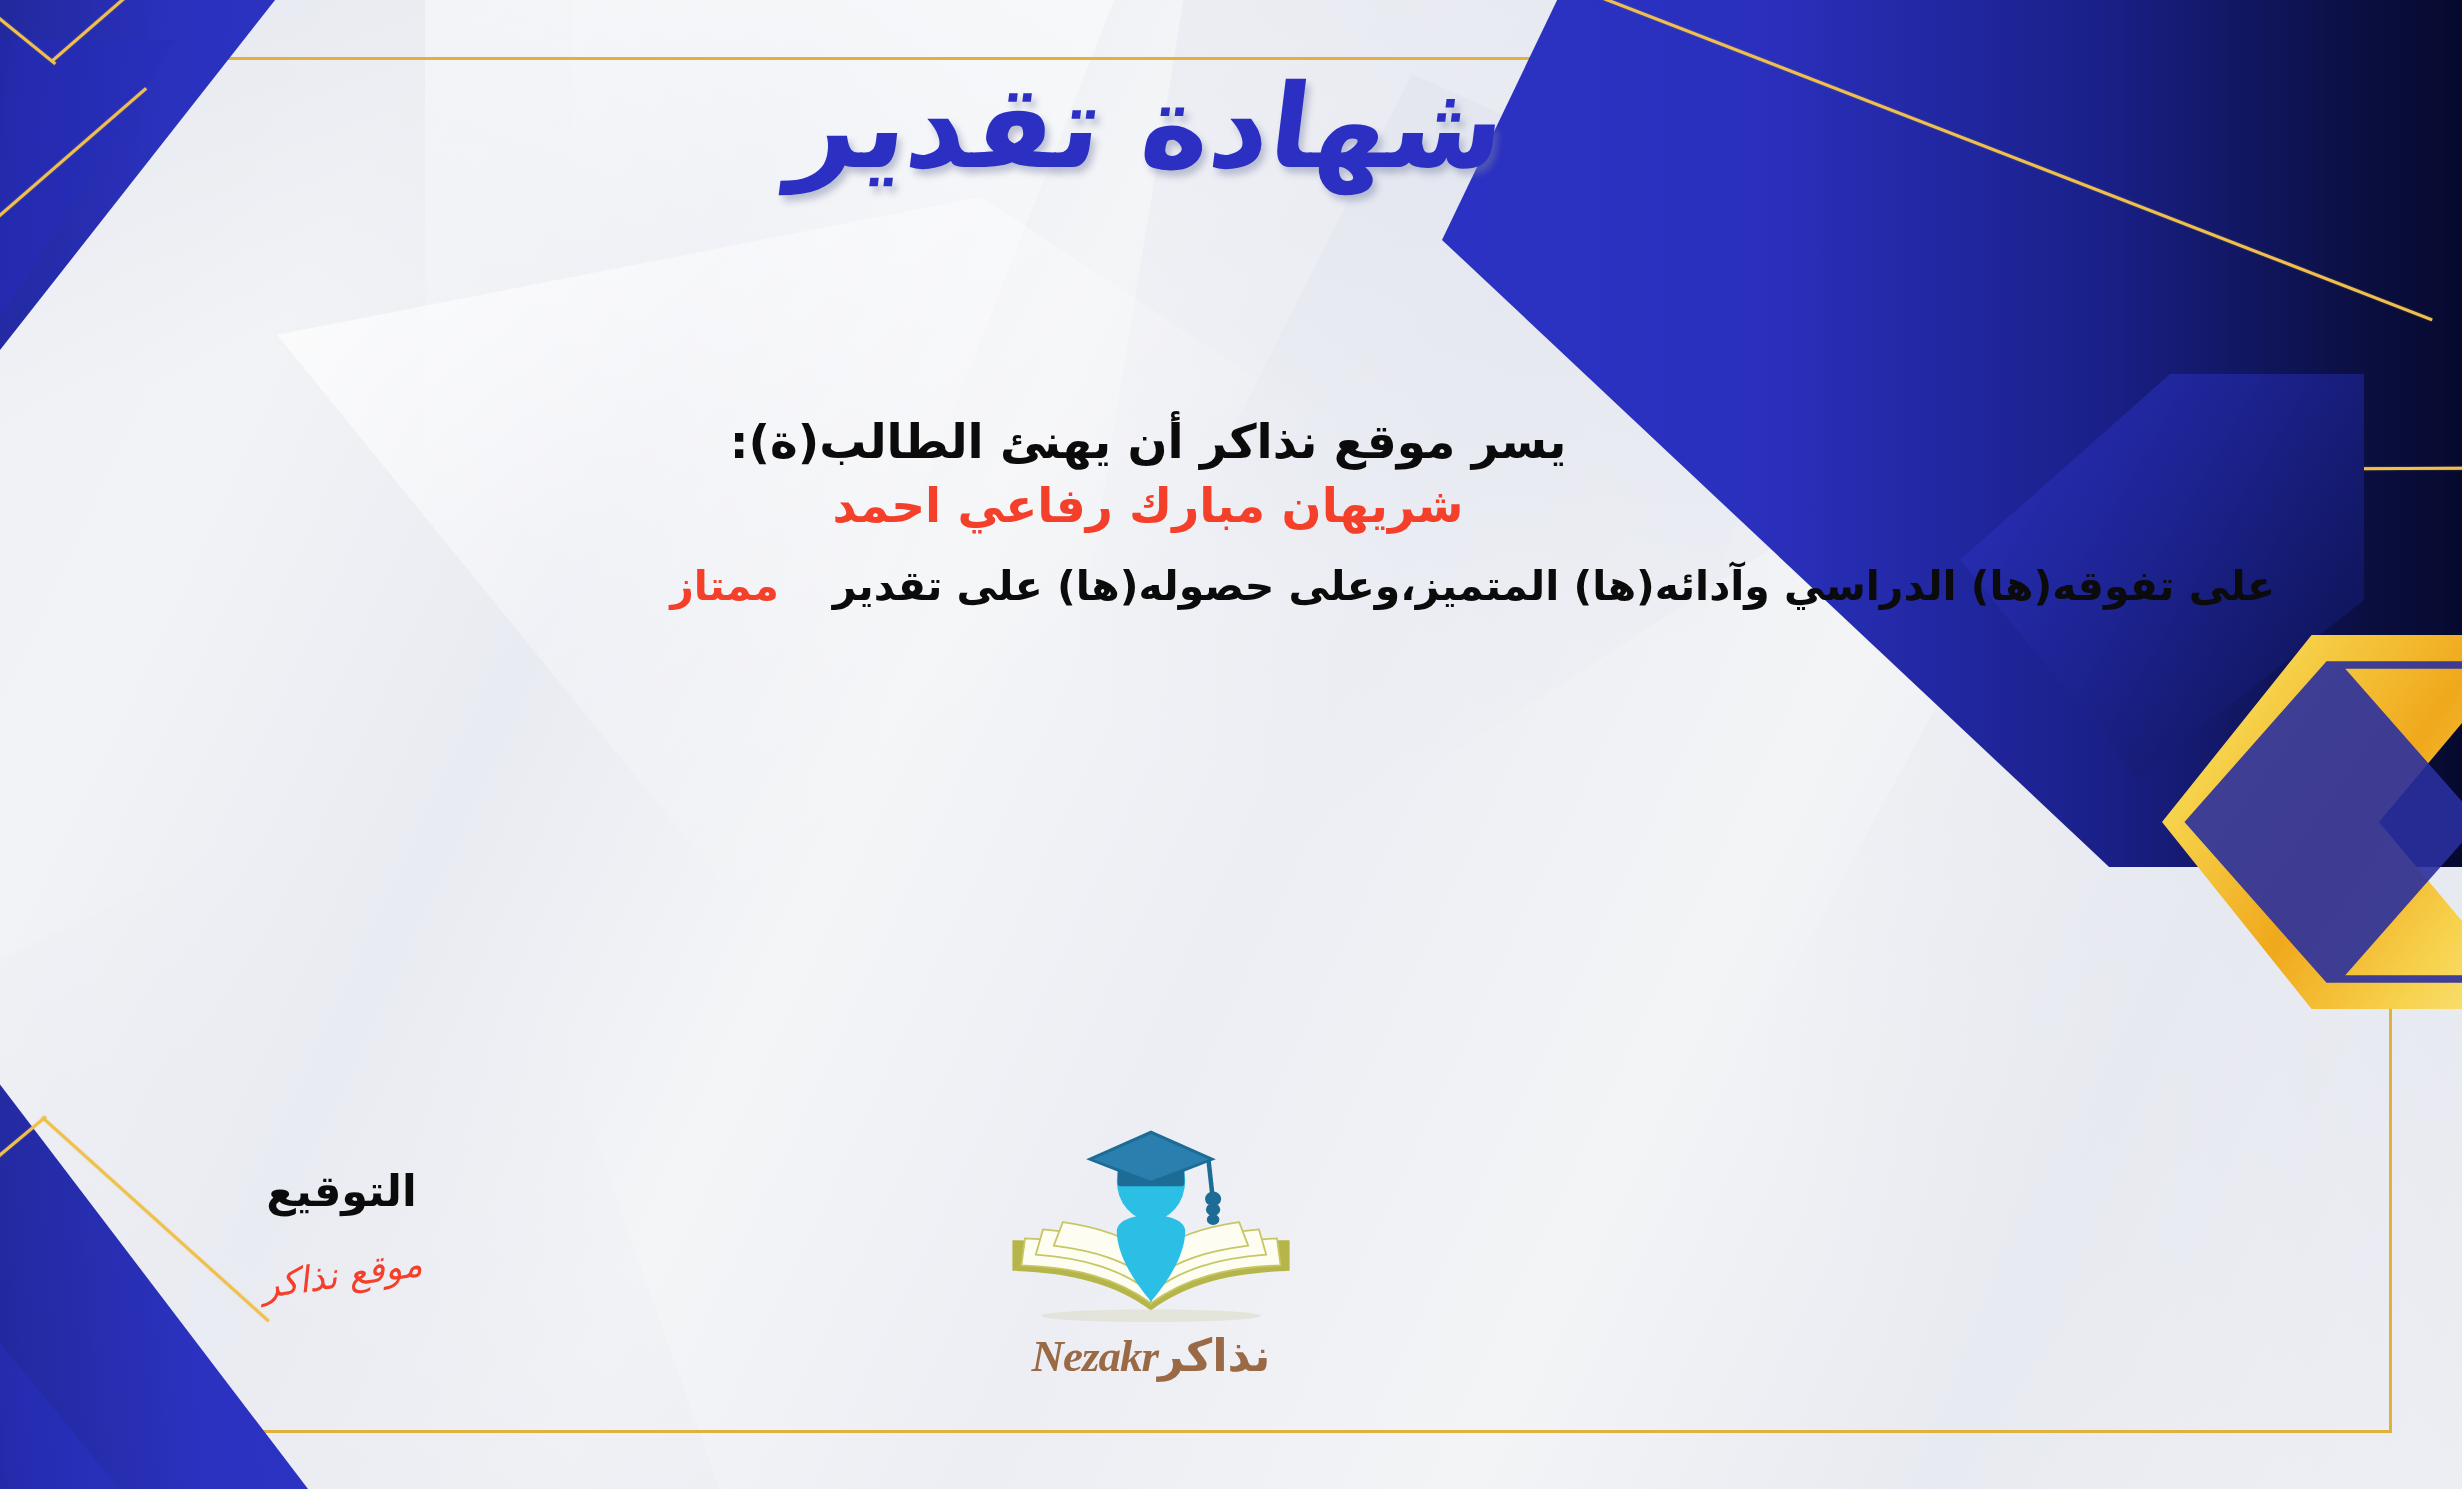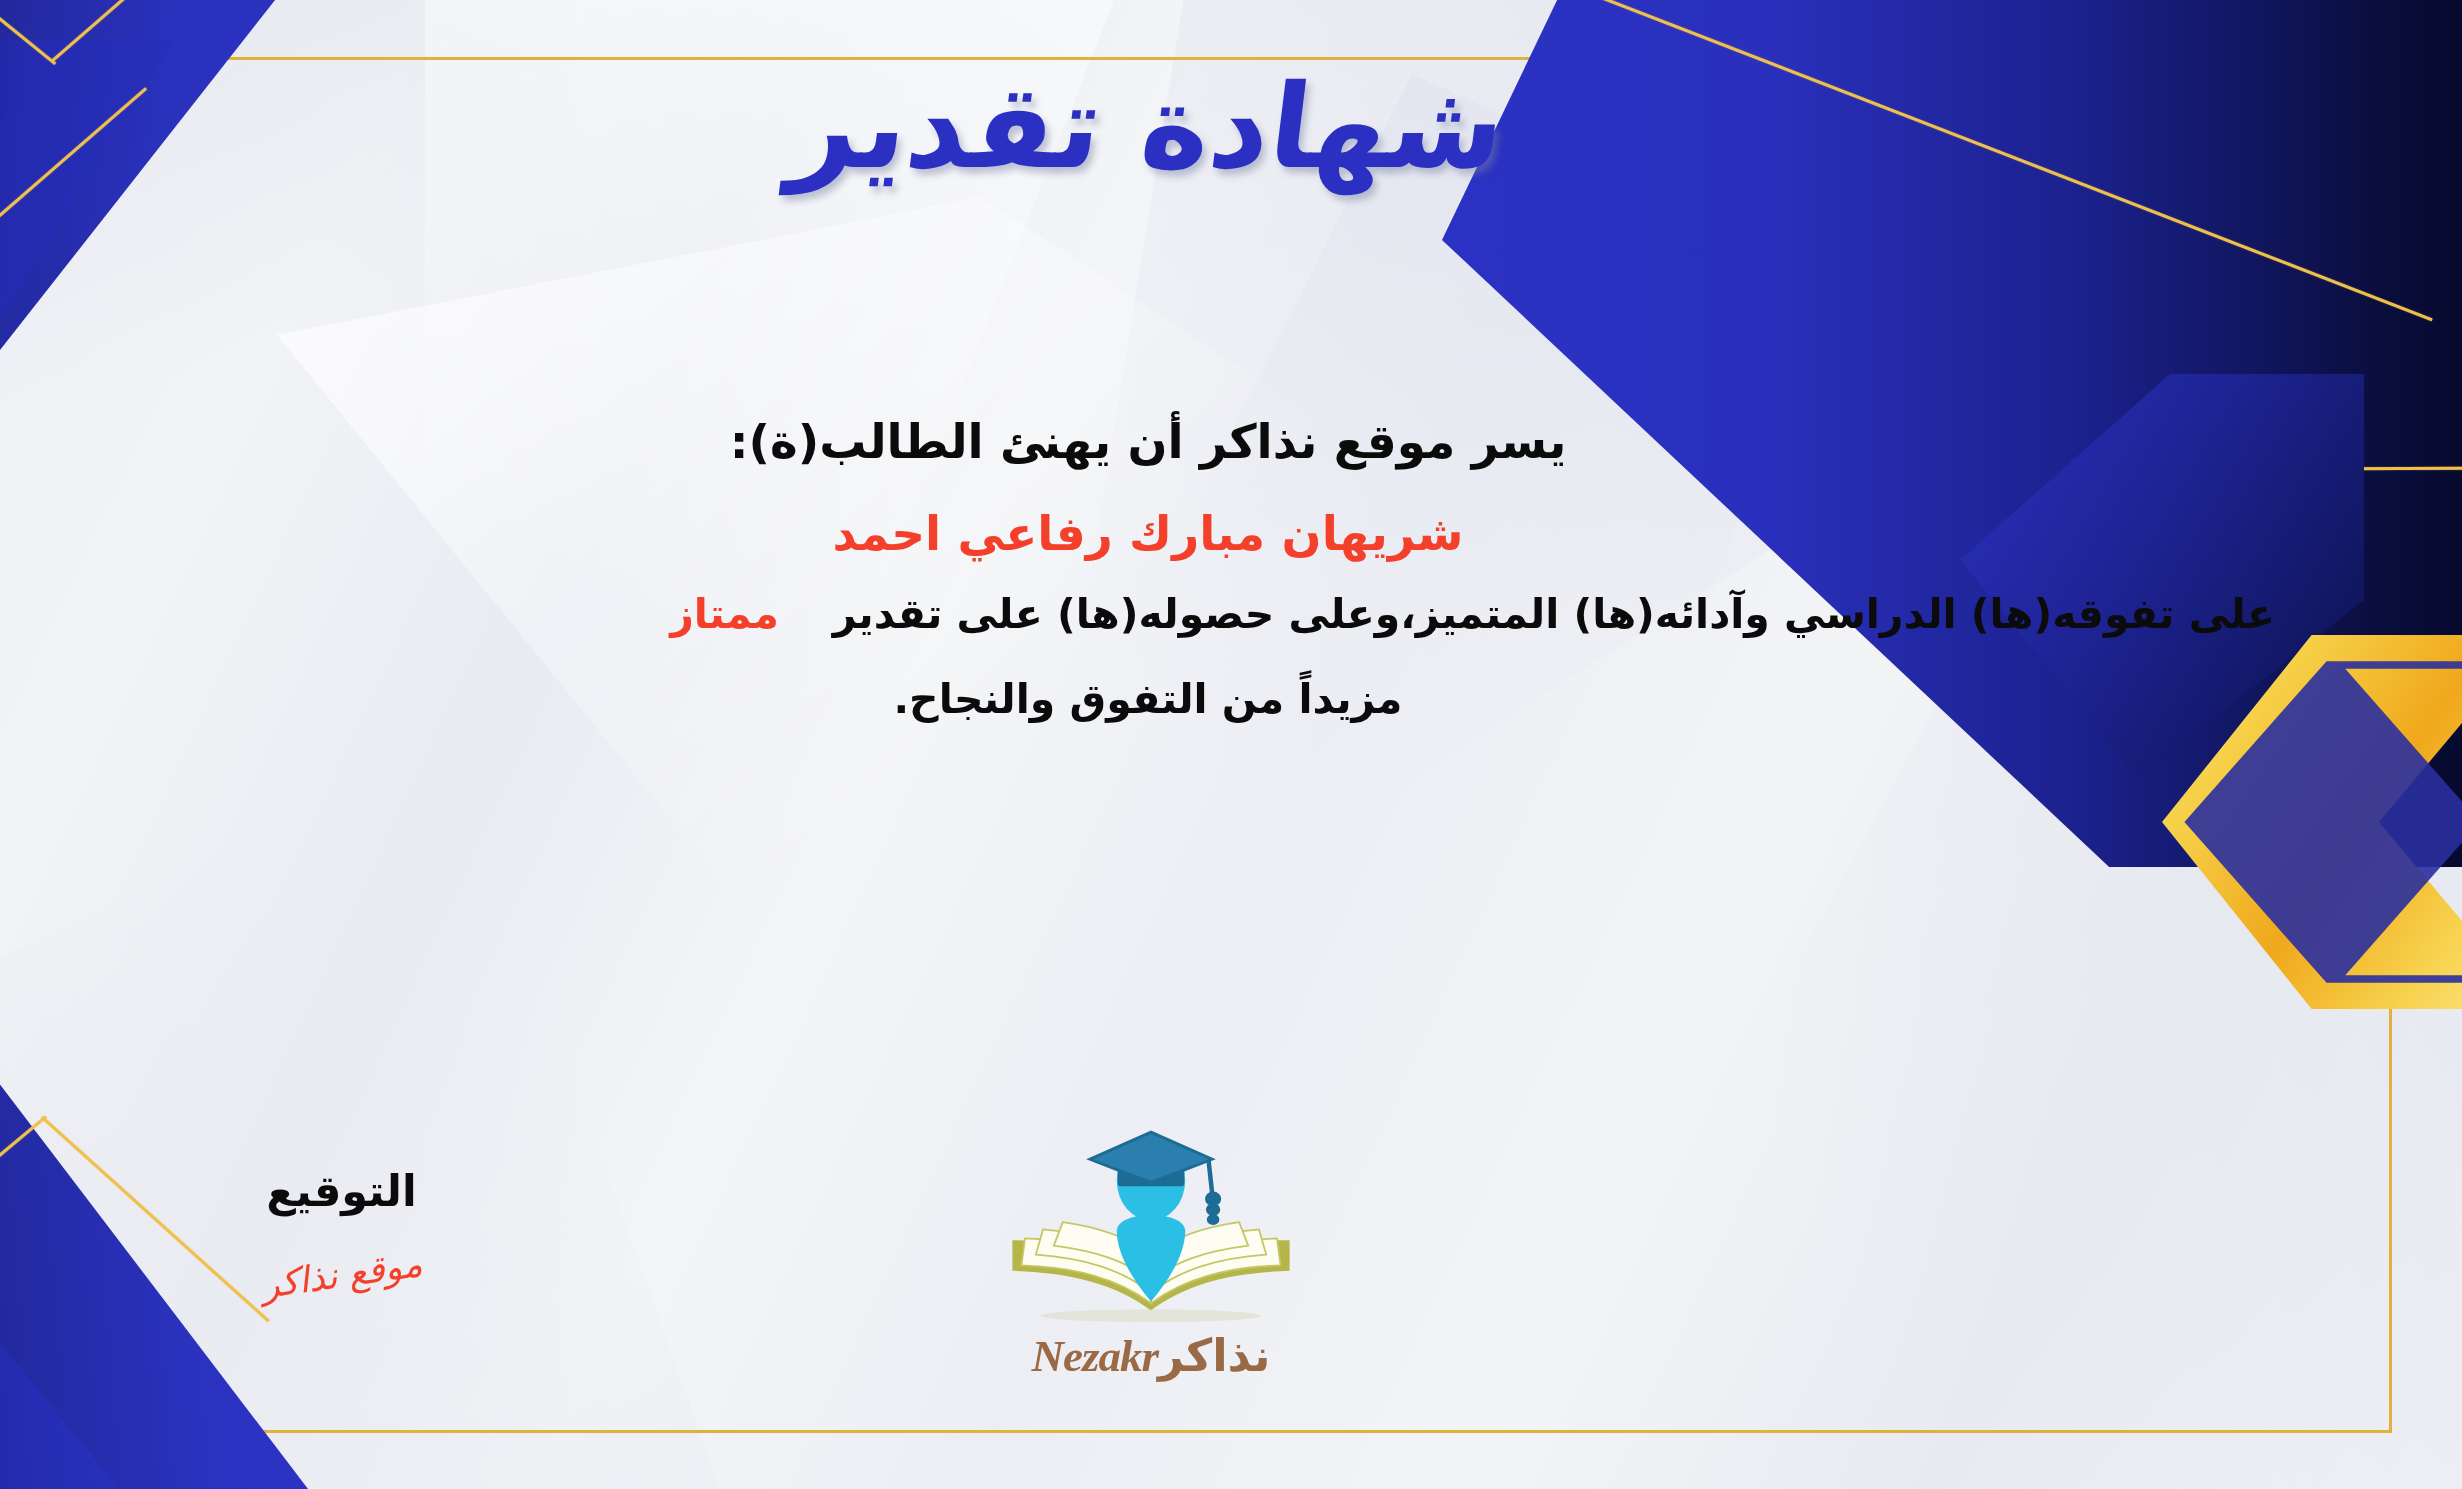--- a/index.html
+++ b/index.html
@@ -130,21 +130,21 @@
   
   .body{
     position:absolute;left:187px;right:187px;top:409px;
     text-align:center;direction:rtl;
     color:#0b0b0b;
   }
   .line{
     font-size:45px;line-height:1.42;font-weight:600;
     white-space:nowrap;
   }
-  .line-greeting{font-size:47px;margin-bottom:30px;}
+  .line-greeting{font-size:47px;margin-bottom:2px;}
   .name{
     font-size:47px;font-weight:700;color:#f4402a;
     margin-bottom:20.7px;letter-spacing:0.5px;
   }
   .para{font-size:41px;line-height:1.55;font-weight:600;text-align:justify;}
   .para .row{display:block;white-space:nowrap;margin-top:22px;}
   .hl{color:#f4402a;font-weight:700;}
   .gap{display:inline-block;width:54px;}
   .gap-sm{display:inline-block;width:22.7px;}
   .row-c{text-align:center;}
@@ -236,21 +236,20 @@
     <div class="name">شريهان مبارك رفاعي احمد</div>
 
     <div class="para">
 
       <span class="row">
         <span>على تفوقه(ها) الدراسي وآدائه(ها) المتميز،وعلى حصوله(ها) على تقدير</span><span class="gap"></span><span class="hl">ممتاز</span>
       </span>
 
 
 
-      <span class="row row-c">مزيداً من التفوق والنجاح.</span>
     </div>
   </div>
 
   <div class="sig">
     <div class="sig-label">التوقيع</div>
     <div class="sig-mark">موقع نذاكر</div>
   </div>
 
   <div class="logo">
     <div class="logo-art">

